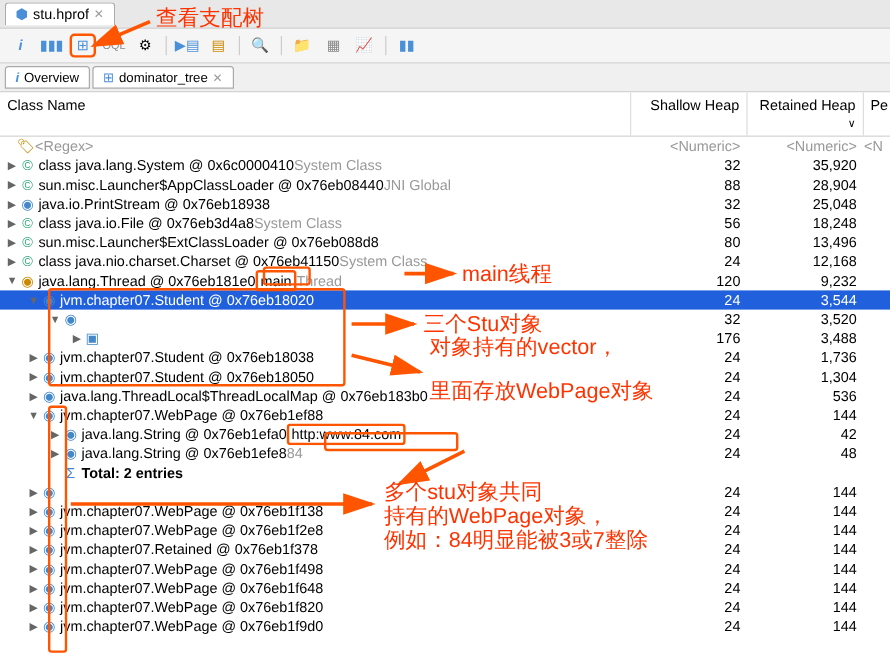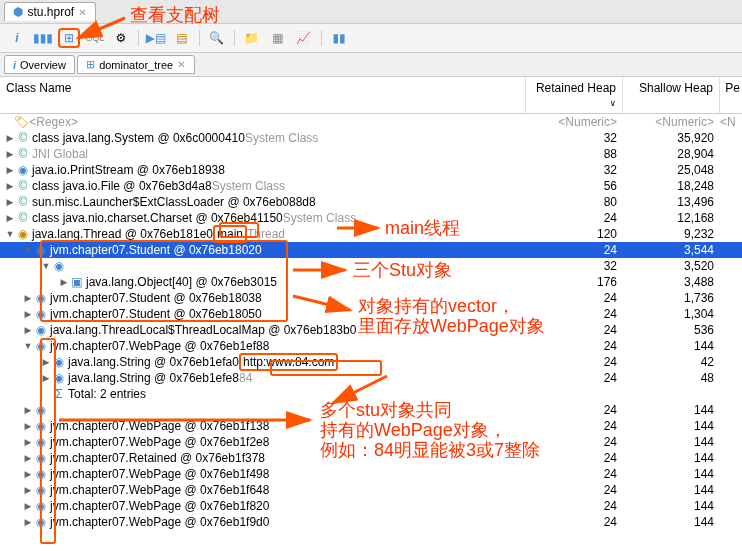--- a/index.html
+++ b/index.html
@@ -20,21 +20,21 @@
 .table-body { background: #fff; overflow: auto; height: calc(551px - 95px); }
 .row { display: flex; align-items: center; height: 16px; padding: 0; }
 .row.selected { background: #2060dd; color: #fff; }
 .cell-name { flex: 1; display: flex; align-items: center; overflow: hidden; white-space: nowrap; }
 .cell-col { width: 97px; text-align: right; padding-right: 6px; }
 .cell-pe { width: 22px; }
 .indent { display: inline-block; }
 .expander { width: 12px; display: inline-block; text-align: center; color: #666; font-size: 9px; }
 .icon { width: 14px; height: 14px; display: inline-flex; align-items: center; justify-content: center; margin-right: 2px; }
 .gray { color: #999; }
-.bold { font-weight: normal; }
+.bold { font-weight: bold; }
 .ann { position: absolute; color: #ff3300; font-size: 18px; font-weight: 500; pointer-events: none; z-index: 10; }
 .arrow { position: absolute; pointer-events: none; z-index: 9; }
 .box-orange { border: 2px solid #ff5500; border-radius: 3px; position: absolute; pointer-events: none; z-index: 8; }
 </style>
 </head>
 <body>
 
 <div class="tab-bar">
   <div class="tab">
     <span style="color:#4a90d9">⬢</span>
@@ -93,22 +93,22 @@
   </div>
   <div class="sub-tab">
     <span style="color:#4a90d9">⊞</span>
     <span>dominator_tree</span>
     <span class="close-x">✕</span>
   </div>
 </div>
 
 <div class="table-header">
   <div class="th-name">Class Name</div>
+  <div class="th-col">Shallow Heap</div>
   <div class="th-col"><span>Retained Heap</span> <span style="font-size:9px">∨</span></div>
-  <div class="th-col">Shallow Heap</div>
   <div class="th-pe">Pe</div>
 </div>
 
 <div class="table-body">
   <div class="row">
     <div class="cell-name">
         <span class="indent" style="width:14px"></span>
         <span style="color:#c80">🏷</span> 
         <span class="gray">&lt;Regex&gt;</span>
       </div>
@@ -131,20 +131,21 @@
         <div class="cell-col">35,920</div>
         <div class="cell-pe"></div>
       </div>
       <div class="row">
         <div class="cell-name">
           <span class="indent" style="width:4px"></span>
           <span class="expander">▶</span>
           <span class="icon">
             <span style="color:#3a7">©</span>
           </span>
+          <span>sun.misc.Launcher$AppClassLoader @ 0x76eb08440</span> 
           <span class="gray">JNI Global</span>
         </div>
         <div class="cell-col">88</div>
         <div class="cell-col">28,904</div>
         <div class="cell-pe"></div>
       </div>
       <div class="row">
         <div class="cell-name">
           <span class="indent" style="width:4px"></span>
           <span class="expander">▶</span>
@@ -238,21 +239,20 @@
         <div class="cell-col">3,520</div>
         <div class="cell-pe"></div>
       </div>
       <div class="row">
         <div class="cell-name">
           <span class="indent" style="width:58px"></span>
           <span class="expander">▶</span>
           <span class="icon">
             <span style="color:#48c">▣</span>
           </span>
-          <span>java.lang.Object[40] @ 0x76eb3015</span>
         </div>
         <div class="cell-col">176</div>
         <div class="cell-col">3,488</div>
         <div class="cell-pe"></div>
       </div>
       <div class="row">
         <div class="cell-name">
           <span class="indent" style="width:22px"></span>
           <span class="expander">▶</span>
           <span class="icon">
@@ -446,21 +446,21 @@
         <div class="cell-col">24</div>
         <div class="cell-col">144</div>
         <div class="cell-pe"></div>
       </div>
     </div>
 </div>
 
 <div class="ann" style="top:3px;left:130px">查看支配树</div>
 <div class="ann" style="top:216px;left:385px">main线程</div>
 <div class="ann" style="top:258px;left:353px">三个Stu对象</div>
-<div class="ann" style="top:294px;left:358px">对象持有的vector，</div>
+<div class="ann" style="top:277px;left:358px">对象持有的vector，</div>
 <div class="ann" style="top:314px;left:358px">里面存放WebPage对象</div>
 <div class="ann" style="top:398px;left:320px">多个stu对象共同</div>
 <div class="ann" style="top:418px;left:320px">持有的WebPage对象，</div>
 <div class="ann" style="top:438px;left:320px">例如：84明显能被3或7整除</div>
 
 <div class="box-orange" style="top:240px;left:40px;width:248px;height:82px"></div>
 <div class="box-orange" style="top:338px;left:40px;width:16px;height:206px"></div>
 <div class="box-orange" style="top:222px;left:219px;width:40px;height:16px"></div>
 <div class="box-orange" style="top:360px;left:270px;width:112px;height:16px"></div>
 

